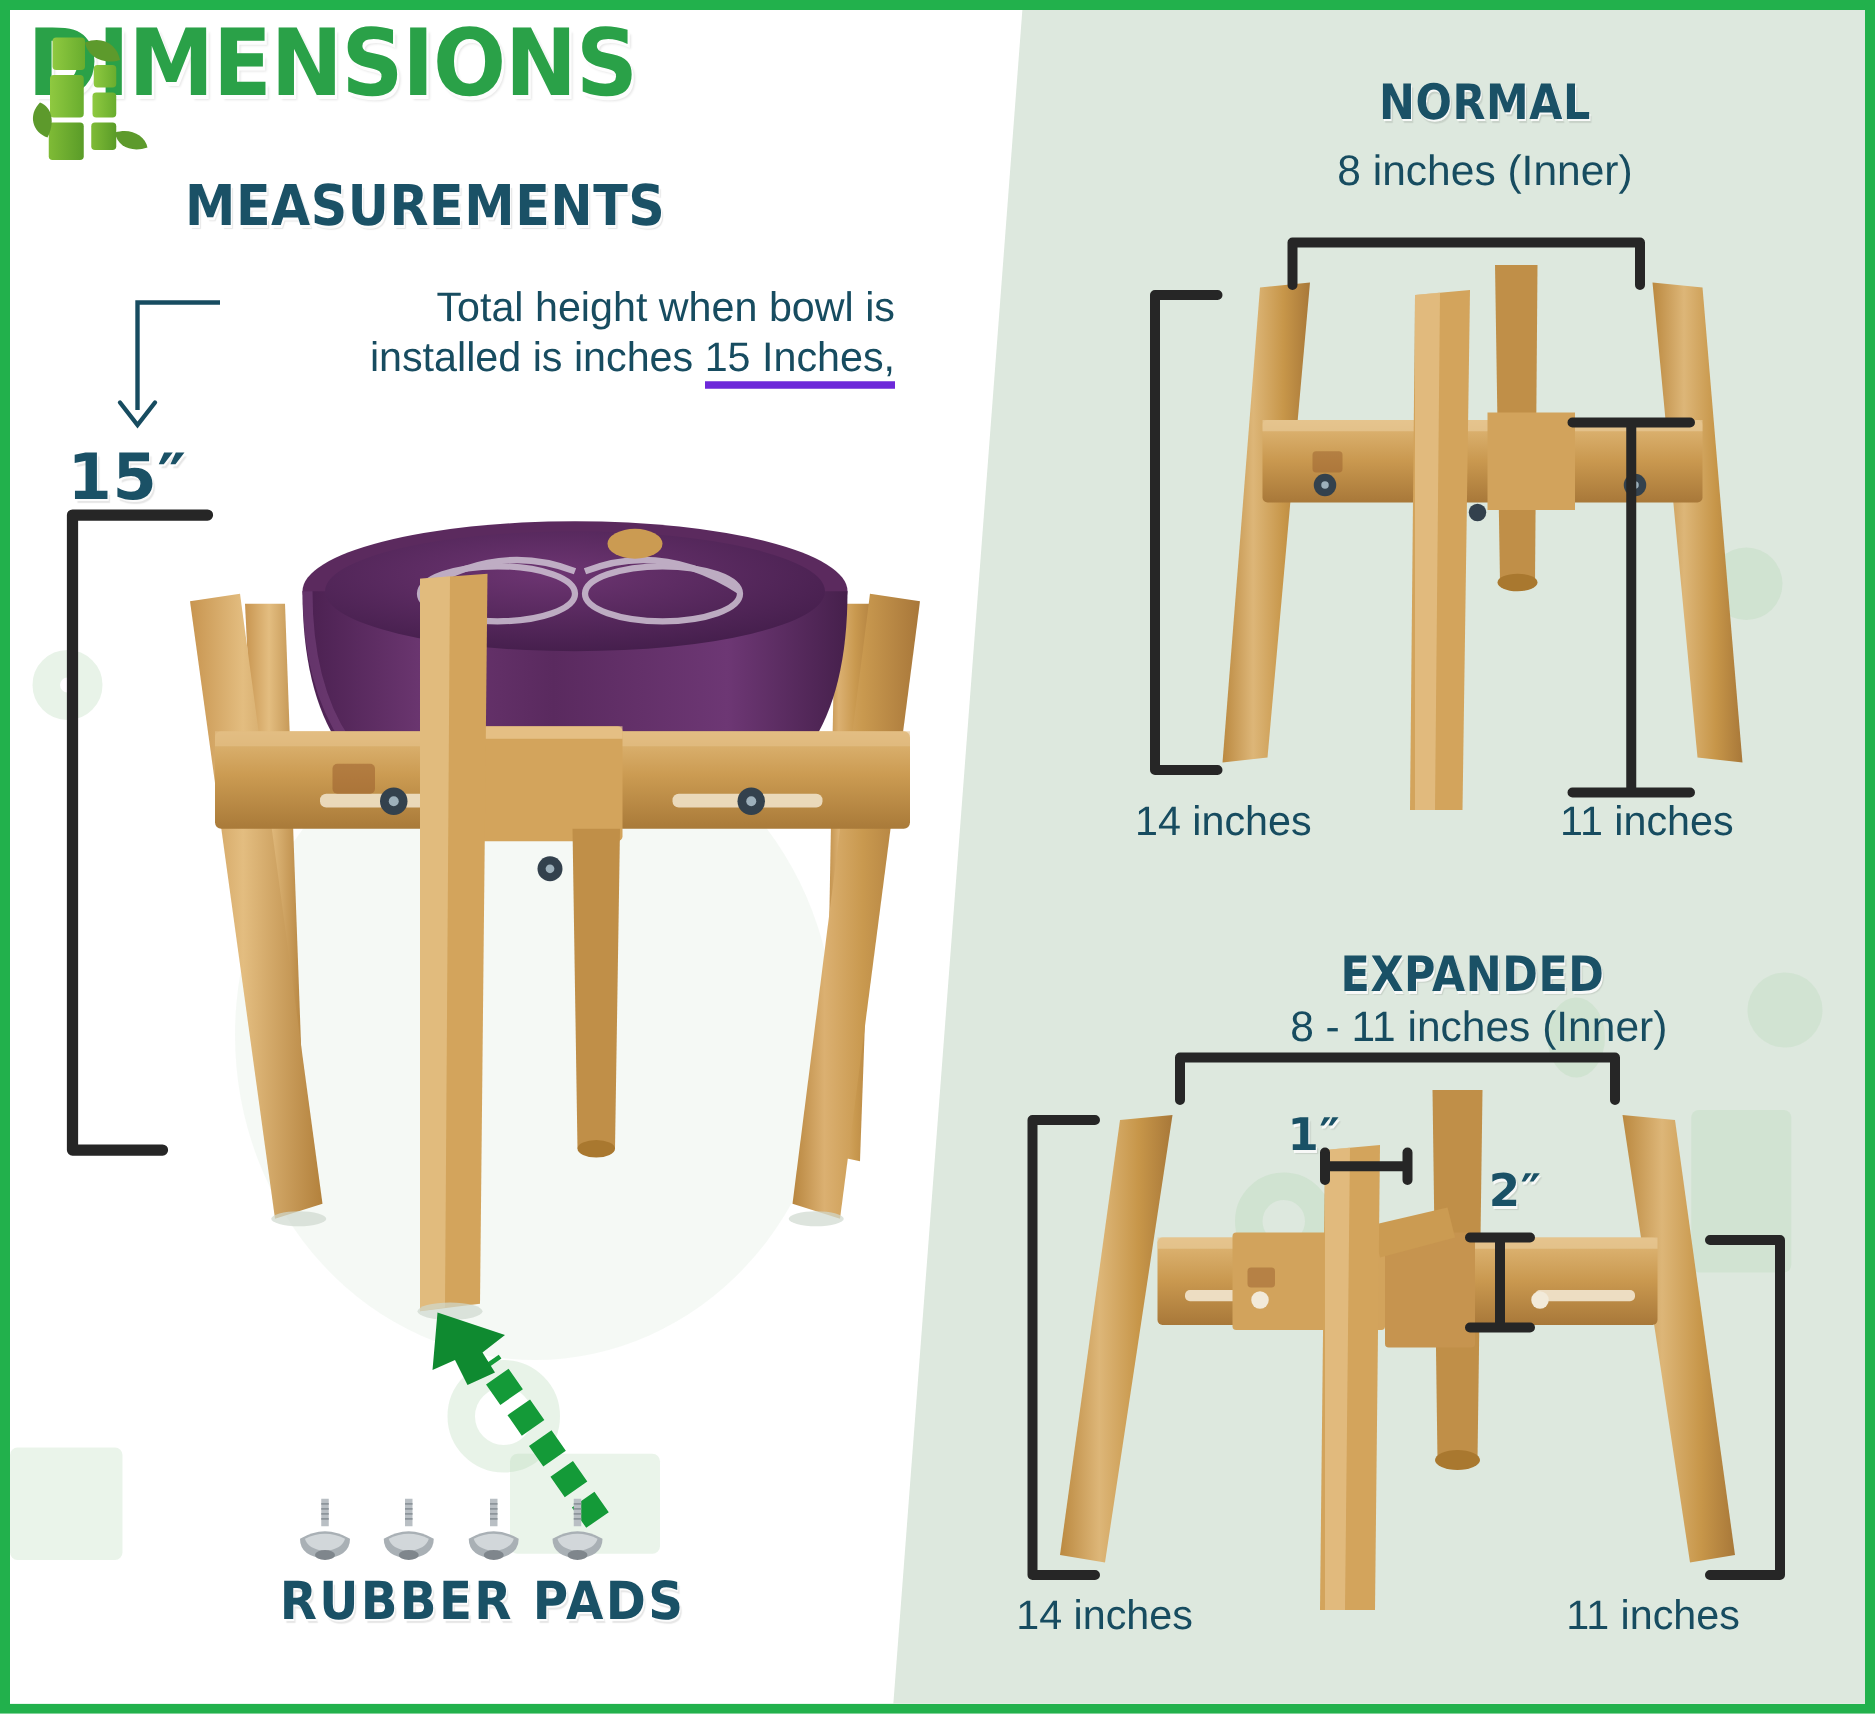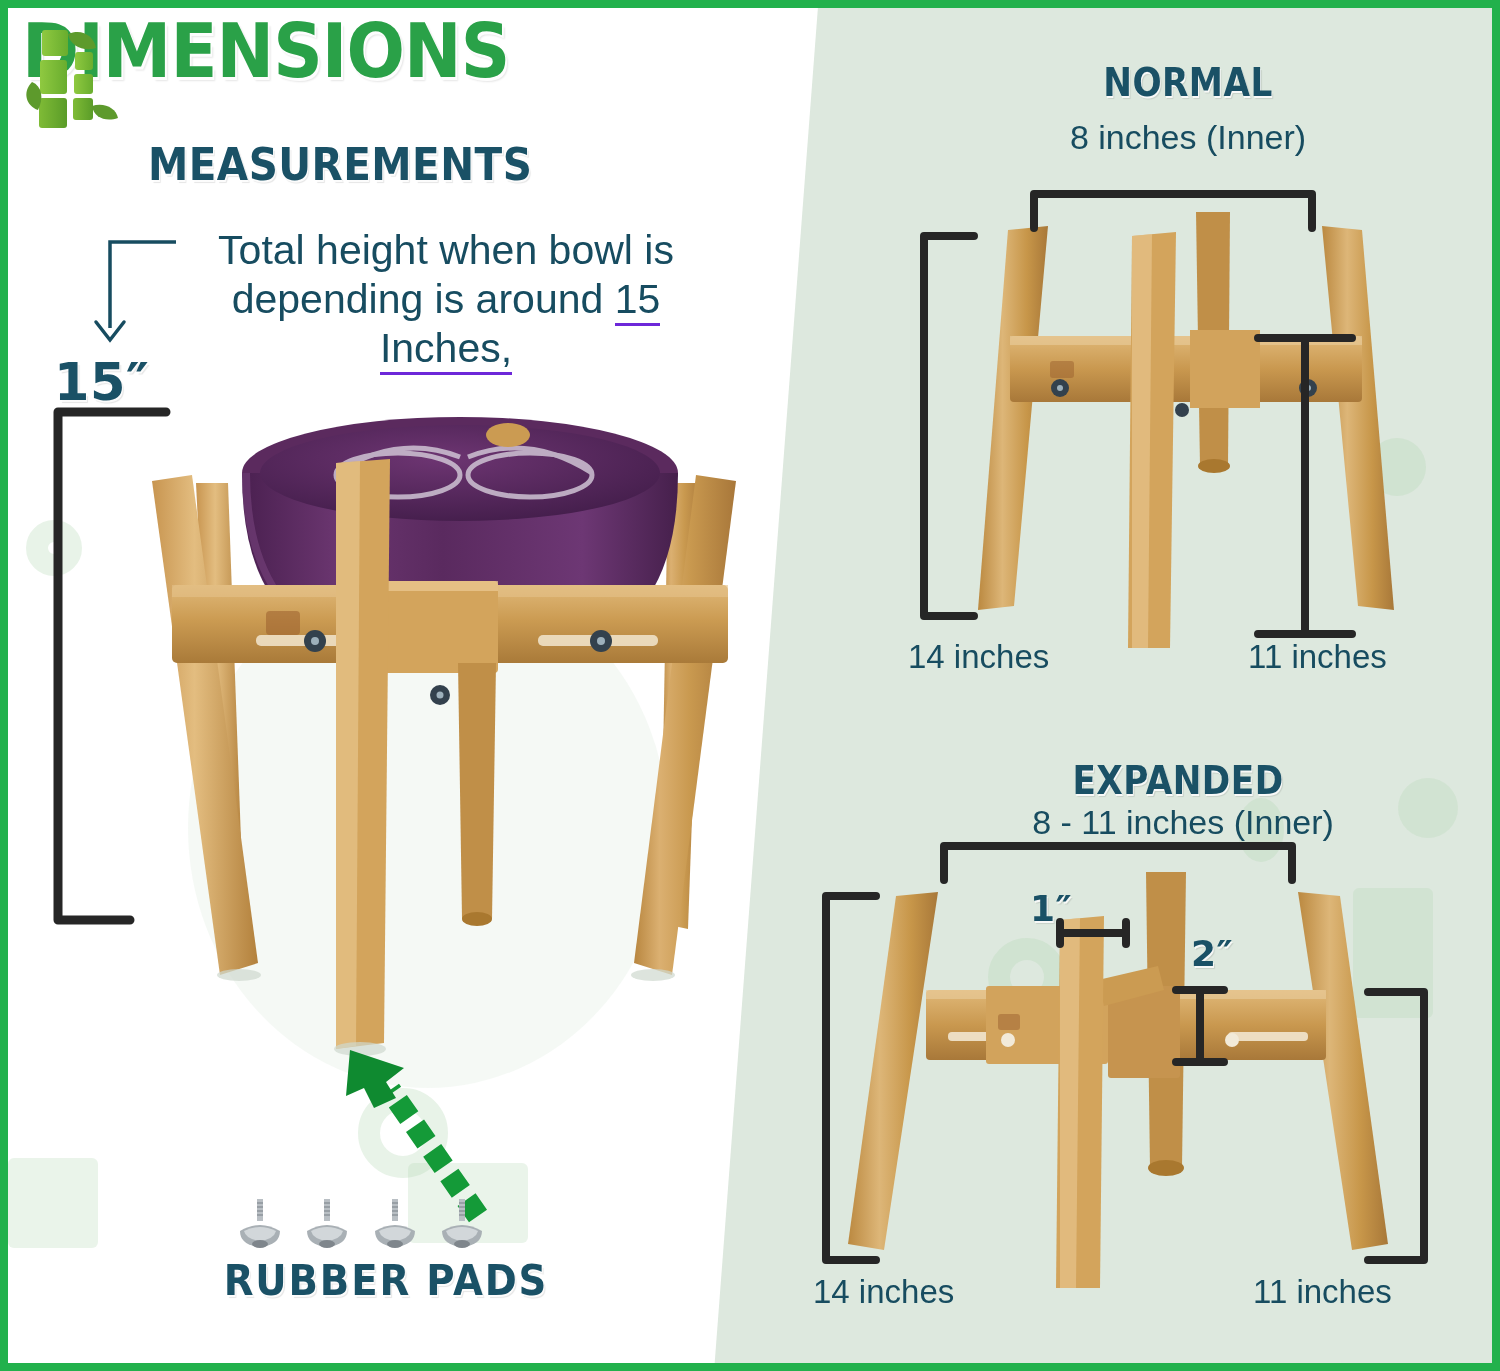--- a/index.html
+++ b/index.html
@@ -41,22 +41,22 @@
     text-shadow:2px 3px 0 rgba(255,255,255,.9), 3px 4px 2px rgba(0,0,0,.10);
   }
   #bamboo-icon { position:absolute; left:12px; top:14px; width:110px; height:120px; z-index:13; }
   #title-measurements {
     position:absolute; left:140px; top:130px; font-size:45px; z-index:12;
     transform:scaleX(.90); transform-origin:left center;
   }
 
   
   #callout { position:absolute; left:168px; top:218px; width:540px; z-index:12;
-             font-size:41px; line-height:1.20; text-align:center; }
-  #callout u { text-decoration:none; border-bottom:3px solid #6d28d9; padding-bottom:1px; }
+             font-size:33px; line-height:1.20; }
+  #callout u { text-decoration:none; border-bottom:6px solid #6d28d9; padding-bottom:1px; }
   #callout-leader { position:absolute; left:72px; top:228px; width:100px; height:112px; z-index:12; }
 
   
   #label-15 { position:absolute; left:46px; top:345px; font-size:51px; z-index:12; }
   #dim-15 { position:absolute; left:40px; top:398px; width:130px; height:520px; z-index:11; }
 
   
   #product { position:absolute; left:60px; top:355px; width:700px; height:700px; z-index:8; }
 
   
@@ -139,21 +139,21 @@
   </div>
   <div id="title-measurements" class="tealfat">MEASUREMENTS</div>
 
   <svg id="callout-leader" viewBox="0 0 100 112">
     <path d="M96 6 L30 6 L30 92" stroke="#174c60" stroke-width="3.5" fill="none"></path>
     <path d="M16 86 L30 104 L44 86" stroke="#174c60" stroke-width="3.5" fill="none" stroke-linecap="round"></path>
   </svg>
 
   <div id="callout" class="tealtxt">
     <div>Total height when bowl is</div>
-    <div><span>depending is around </span><u>15 Inches,</u></div>
+    <div><span>installed is inches </span><u>15 Inches,</u></div>
   </div>
 
   <div id="label-15" class="tealfat">15″</div>
   <svg id="dim-15" viewBox="0 0 130 520">
     <path d="M118 6 L10 6 L10 514 L82 514" stroke="#262626" stroke-width="9" fill="none" stroke-linecap="round" stroke-linejoin="round"></path>
   </svg>
 
   <svg id="product" viewBox="0 0 700 700">
     <defs>
       <linearGradient id="leg" x1="0" y1="0" x2="1" y2="0">

